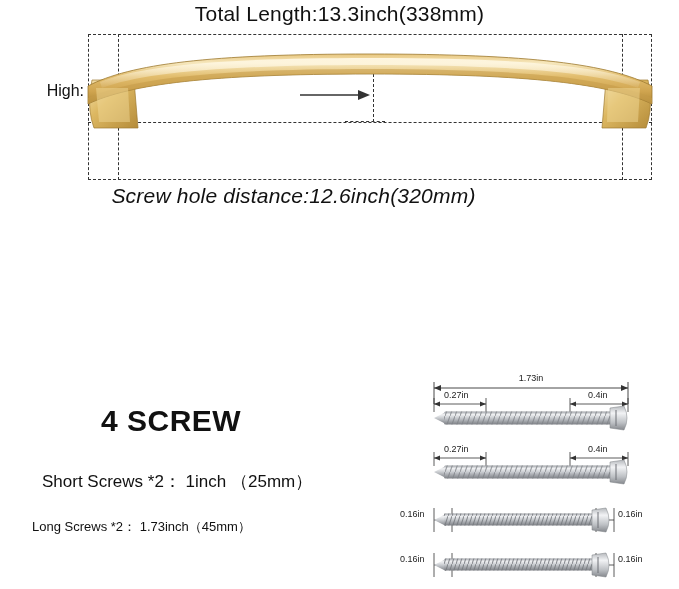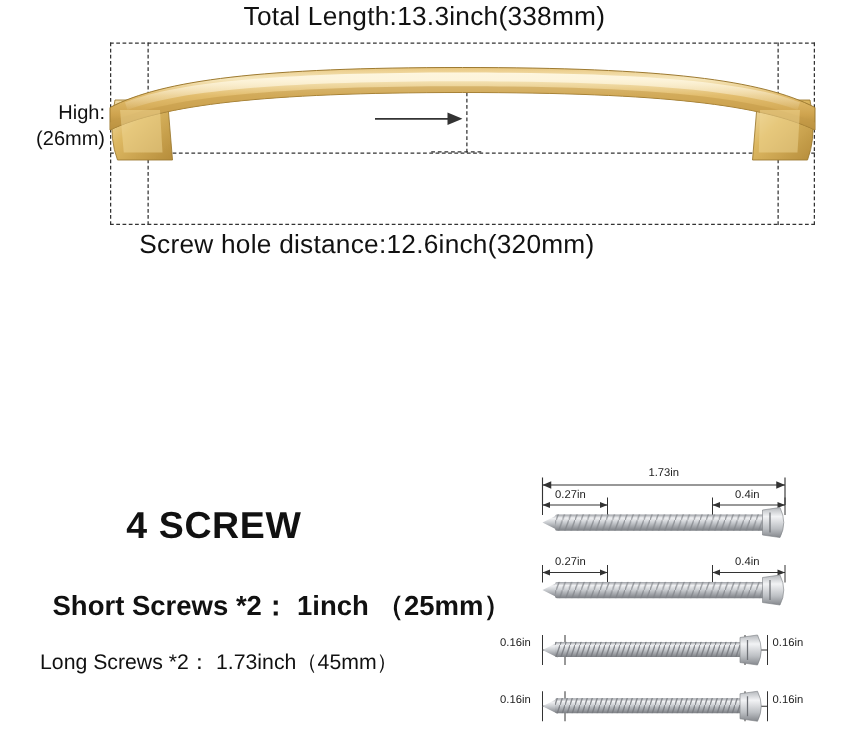--- a/index.html
+++ b/index.html
@@ -24,20 +24,21 @@
     font-size: 21px;
     letter-spacing: 0.2px;
     color: #111;
   }
   #screw-hole-label {
     left: 0; top: 184px; width: 587px;
     text-align: center;
     font-size: 21px;
     letter-spacing: 0.2px;
     color: #111;
+    font-style: italic;
   }
   #high-label {
     left: 2px; top: 80px;
     width: 82px;
     font-size: 16px;
     line-height: 21px;
     color: #111;
     text-align: right;
   }
 
@@ -94,47 +95,45 @@
   #screw-title {
     left: 84px; top: 404px;
     font-size: 30px;
     font-weight: bold;
     letter-spacing: 0.5px;
     color: #111;
     margin-left: 17px;
   }
   #short-screw-text {
     left: 42px; top: 470px;
-    font-size: 22px;
-    color: #111;
-    font-weight: bold;
+    font-size: 17px;
+    color: #111;
   }
   #long-screw-text {
     left: 32px; top: 518px;
-    font-size: 17px;
+    font-size: 13px;
     color: #111;
   }
 
   #screws-svg { left: 400px; top: 360px; }
 
   .dimtext { font-size: 9px; fill: #222; font-family: "Liberation Sans", sans-serif; }
 </style>
 </head>
 <body>
 
 <div class="abs" id="total-length-label">Total Length:13.3inch(338mm)</div>
 
 <div class="abs" id="dash-box-outer"></div>
 <div class="abs" id="dash-v-left"></div>
 <div class="abs" id="dash-v-right"></div>
 <div class="abs" id="dash-h-high"></div>
 
 <div class="abs" id="high-label">
   <div>High:</div>
-  <div>(26mm)</div>
 </div>
 
 <svg class="abs" id="height-arrow" width="70" height="12" viewBox="0 0 70 12">
   <line x1="0" y1="6" x2="60" y2="6" stroke="#333" stroke-width="1.4"></line>
   <polygon points="70,6 58,1 58,11" fill="#333"></polygon>
 </svg>
 <div class="abs" id="height-bracket-v"></div>
 <div class="abs" id="height-bracket-top"></div>
 <div class="abs" id="height-bracket-bottom"></div>
 

